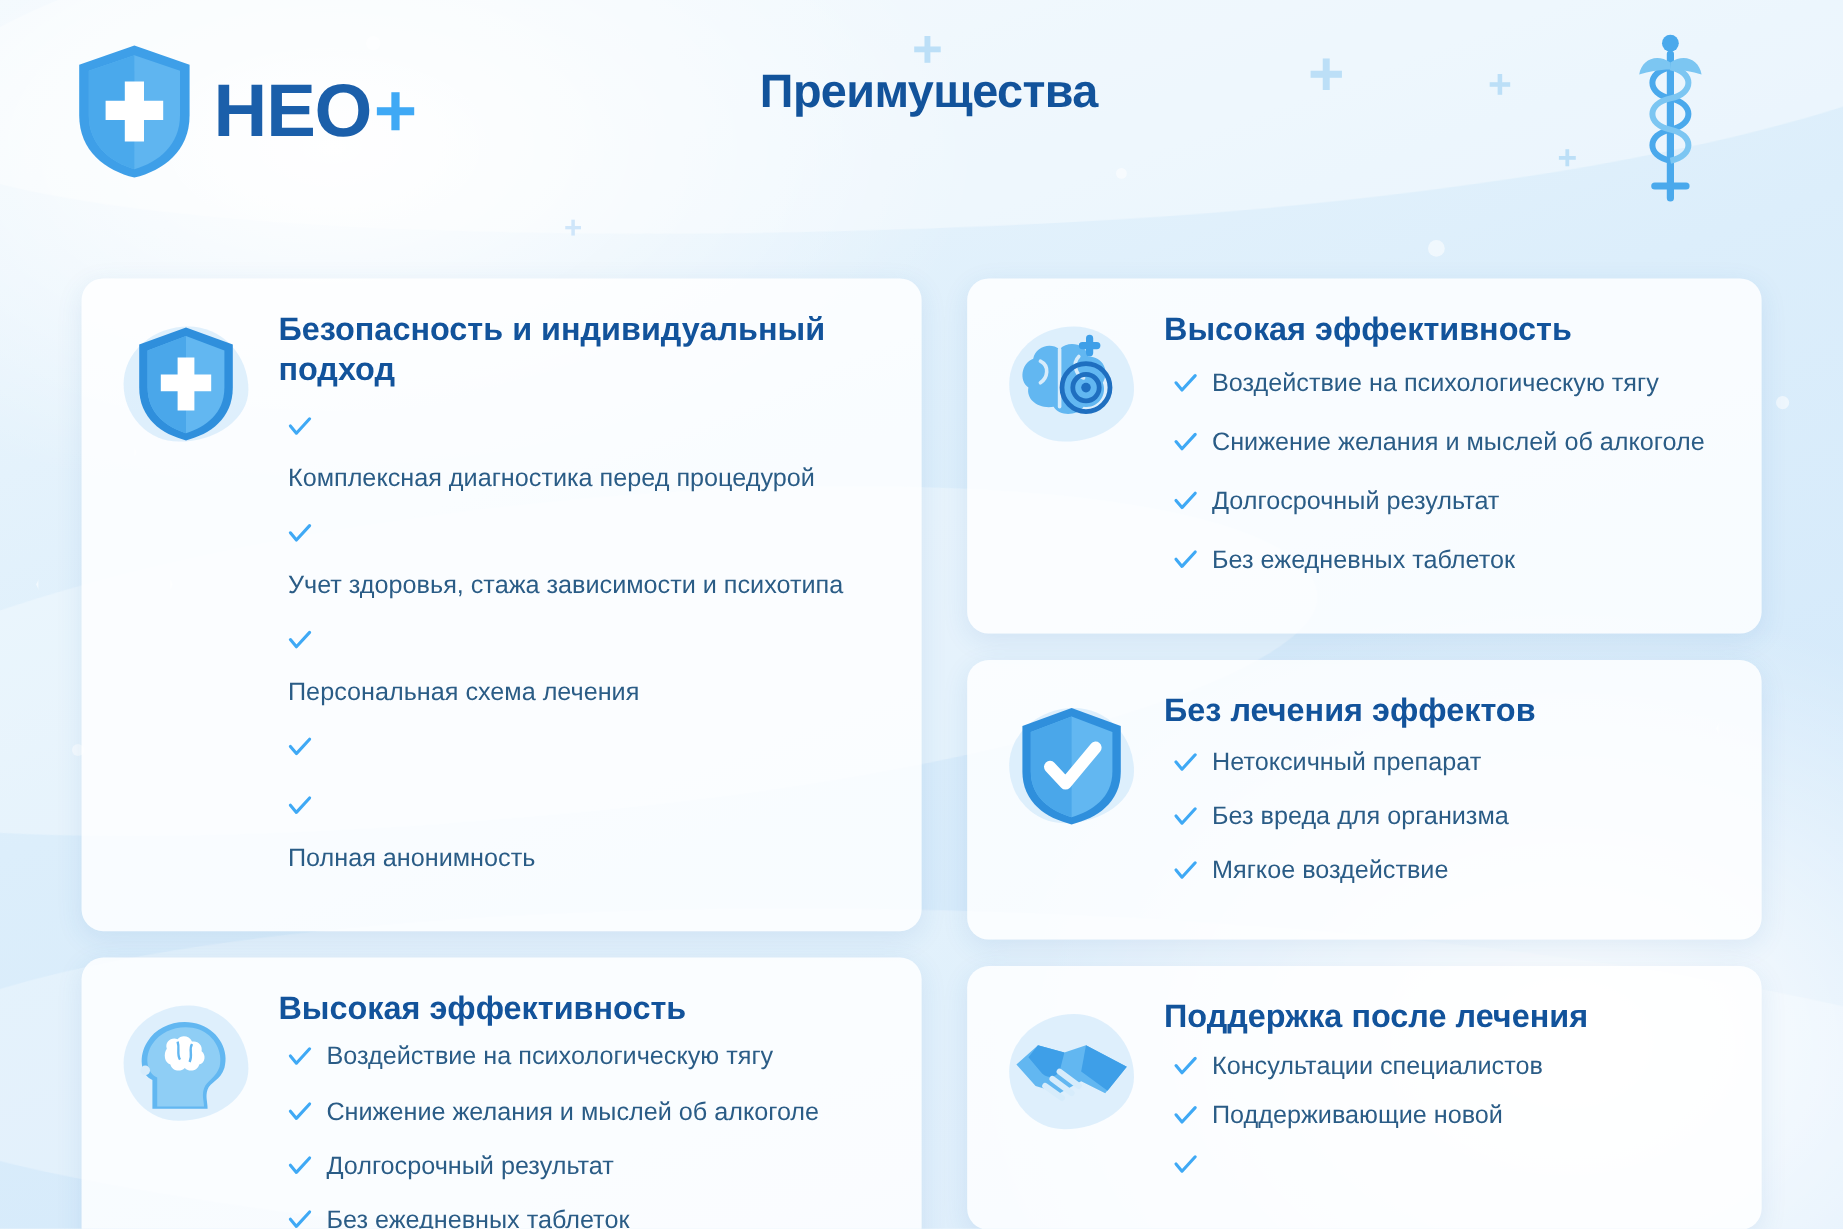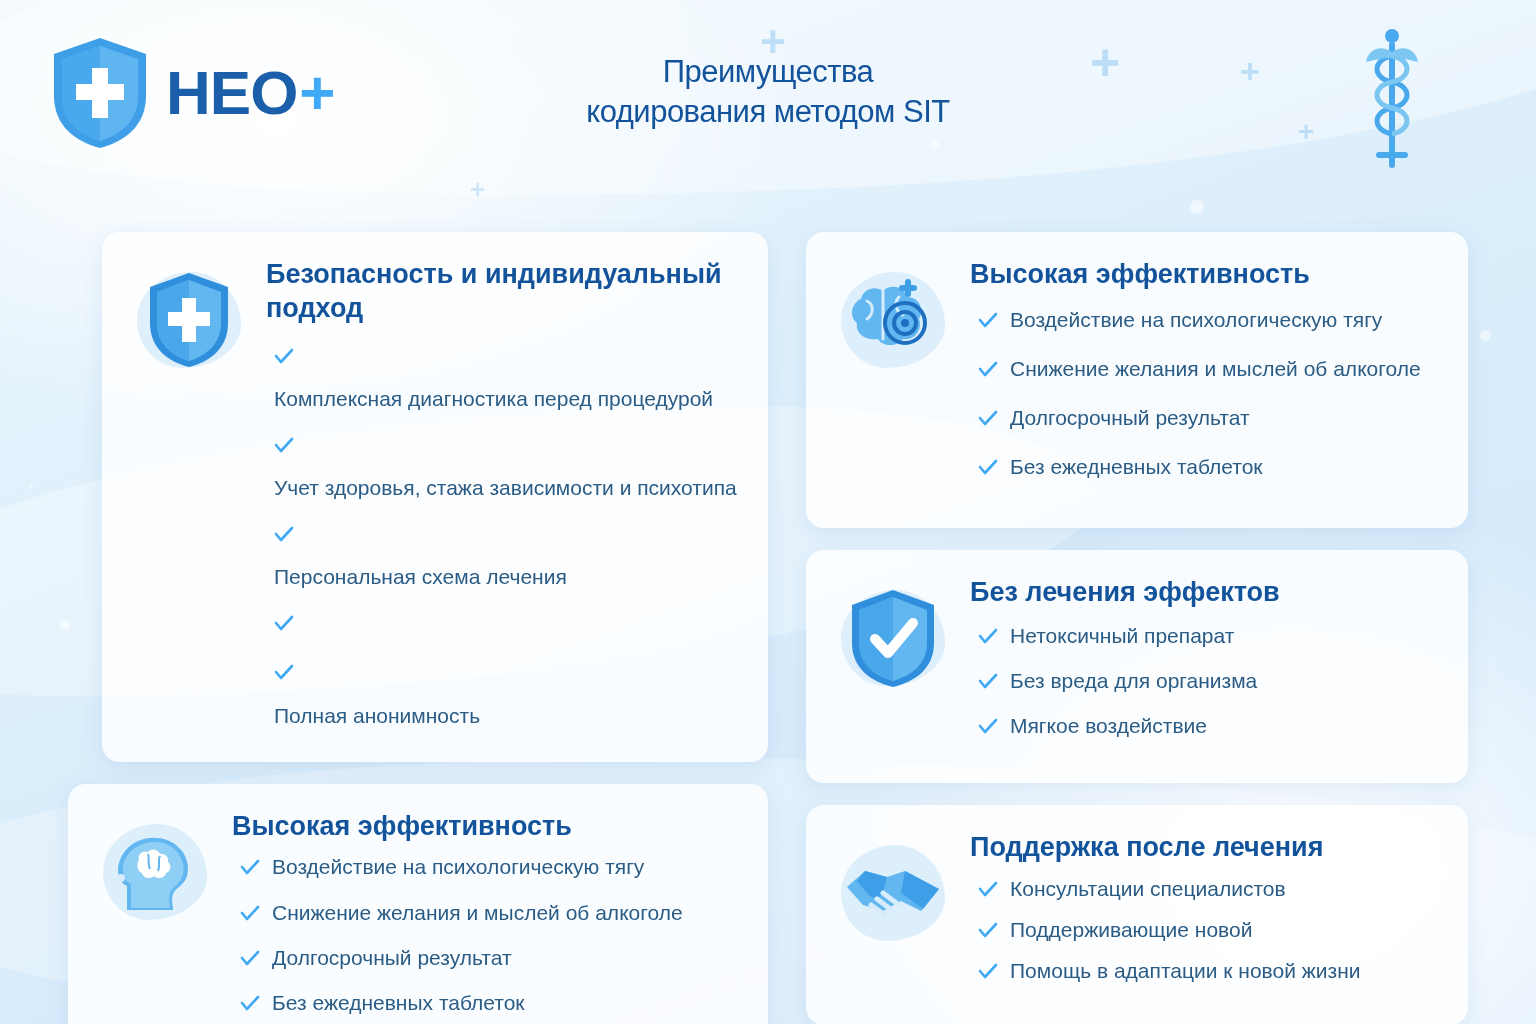--- a/index.html
+++ b/index.html
@@ -50,21 +50,21 @@
   .bg-hex {
     position: absolute;
     width: 150px; height: 150px;
     border: 2px solid rgba(255,255,255,0.55);
     clip-path: polygon(25% 3%, 75% 3%, 100% 50%, 75% 97%, 25% 97%, 0% 50%);
   }
 
   
   .header {
     position: absolute;
-    top: 0; left: 0; right: 0;
+    top: 0; left: 12px; right: 0;
     height: 210px;
   }
   .logo-wrap {
     position: absolute;
     left: 48px;
     top: 34px;
     display: flex;
     align-items: center;
     gap: 14px;
   }
@@ -81,22 +81,22 @@
     color: #3fa9f5;
     font-size: 62px;
     font-weight: 700;
     margin-left: 2px;
   }
   .title {
     position: absolute;
     left: 0; right: 0;
     top: 52px;
     text-align: center;
-    font-size: 31px;
-    font-weight: 400;
+    font-size: 39px;
+    font-weight: 700;
     color: #12539b;
     line-height: 1.28;
     letter-spacing: -0.5px;
     padding: 0 300px;
     box-sizing: border-box;
   }
   .caduceus {
     position: absolute;
     right: 110px;
     top: 26px;
@@ -176,21 +176,21 @@
     margin-bottom: 12px;
     padding-left: 8px;
   }
   ul.points li:last-child { margin-bottom: 0; }
   .check {
     flex: 0 0 auto;
     margin-top: 3px;
   }
 
   
-  .card.safety { padding-bottom: 14px; margin-left: 34px; }
+  .card.safety { padding-bottom: 28px; }
   .card.safety .card-title { margin-bottom: 16px; }
   .card.safety ul.points li { margin-bottom: 18px; flex-direction: column; }
 
   .card.eff-left .card-title { margin-bottom: 10px; }
   .card.eff-left ul.points li { margin-bottom: 14px; }
 
   .card.eff-right .card-title { margin-bottom: 14px; }
   .card.eff-right ul.points li { margin-bottom: 18px; }
 
   .card.side .card-title { margin-bottom: 12px; }
@@ -234,21 +234,20 @@
       <path d="M44 34 H60 V50 H76 V66 H60 V84 H44 V66 H28 V50 H44 Z" fill="#ffffff"></path>
     </svg>
     <div class="logo-text">
       <span>HEO</span>
         <span class="logo-plus">+</span>
     </div>
   </div>
 
   <div class="title">
     <div>Преимущества</div>
-    <div>кодирования методом SIT</div>
   </div>
 
   <div class="caduceus">
     <svg width="68" height="150" viewBox="0 0 68 150">
       <circle cx="34" cy="10" r="7" fill="#4aa9ec"></circle>
       <rect x="31" y="16" width="6" height="126" rx="3" fill="#4aa9ec"></rect>
       <path d="M34 30 C14 34 14 52 34 56 C54 60 54 78 34 82 C14 86 14 104 34 108" fill="none" stroke="#4aa9ec" stroke-width="5"></path>
       <path d="M34 30 C54 34 54 52 34 56 C14 60 14 78 34 82 C54 86 54 104 34 108" fill="none" stroke="#7cc6f2" stroke-width="5"></path>
       <path d="M34 26 C22 18 10 24 8 36 C16 34 24 32 34 32 Z" fill="#7cc6f2"></path>
       <path d="M34 26 C46 18 58 24 60 36 C52 34 44 32 34 32 Z" fill="#7cc6f2"></path>
@@ -496,19 +495,18 @@
                 </svg>
             </span>
             <span>Поддерживающие новой</span>
           </li>
           <li>
             <span class="check">
               <svg width="20" height="18" viewBox="0 0 20 18">
                   <path d="M2 8 L7 14 L18 2" fill="none" stroke="#3fa9f5" stroke-width="2.6" stroke-linecap="round" stroke-linejoin="round"></path>
                 </svg>
             </span>
-            <span>Помощь в адаптации к новой жизни</span>
           </li>
         </ul>
       </div>
     </div>
   </div>
 </div>
 
 </body></html>

